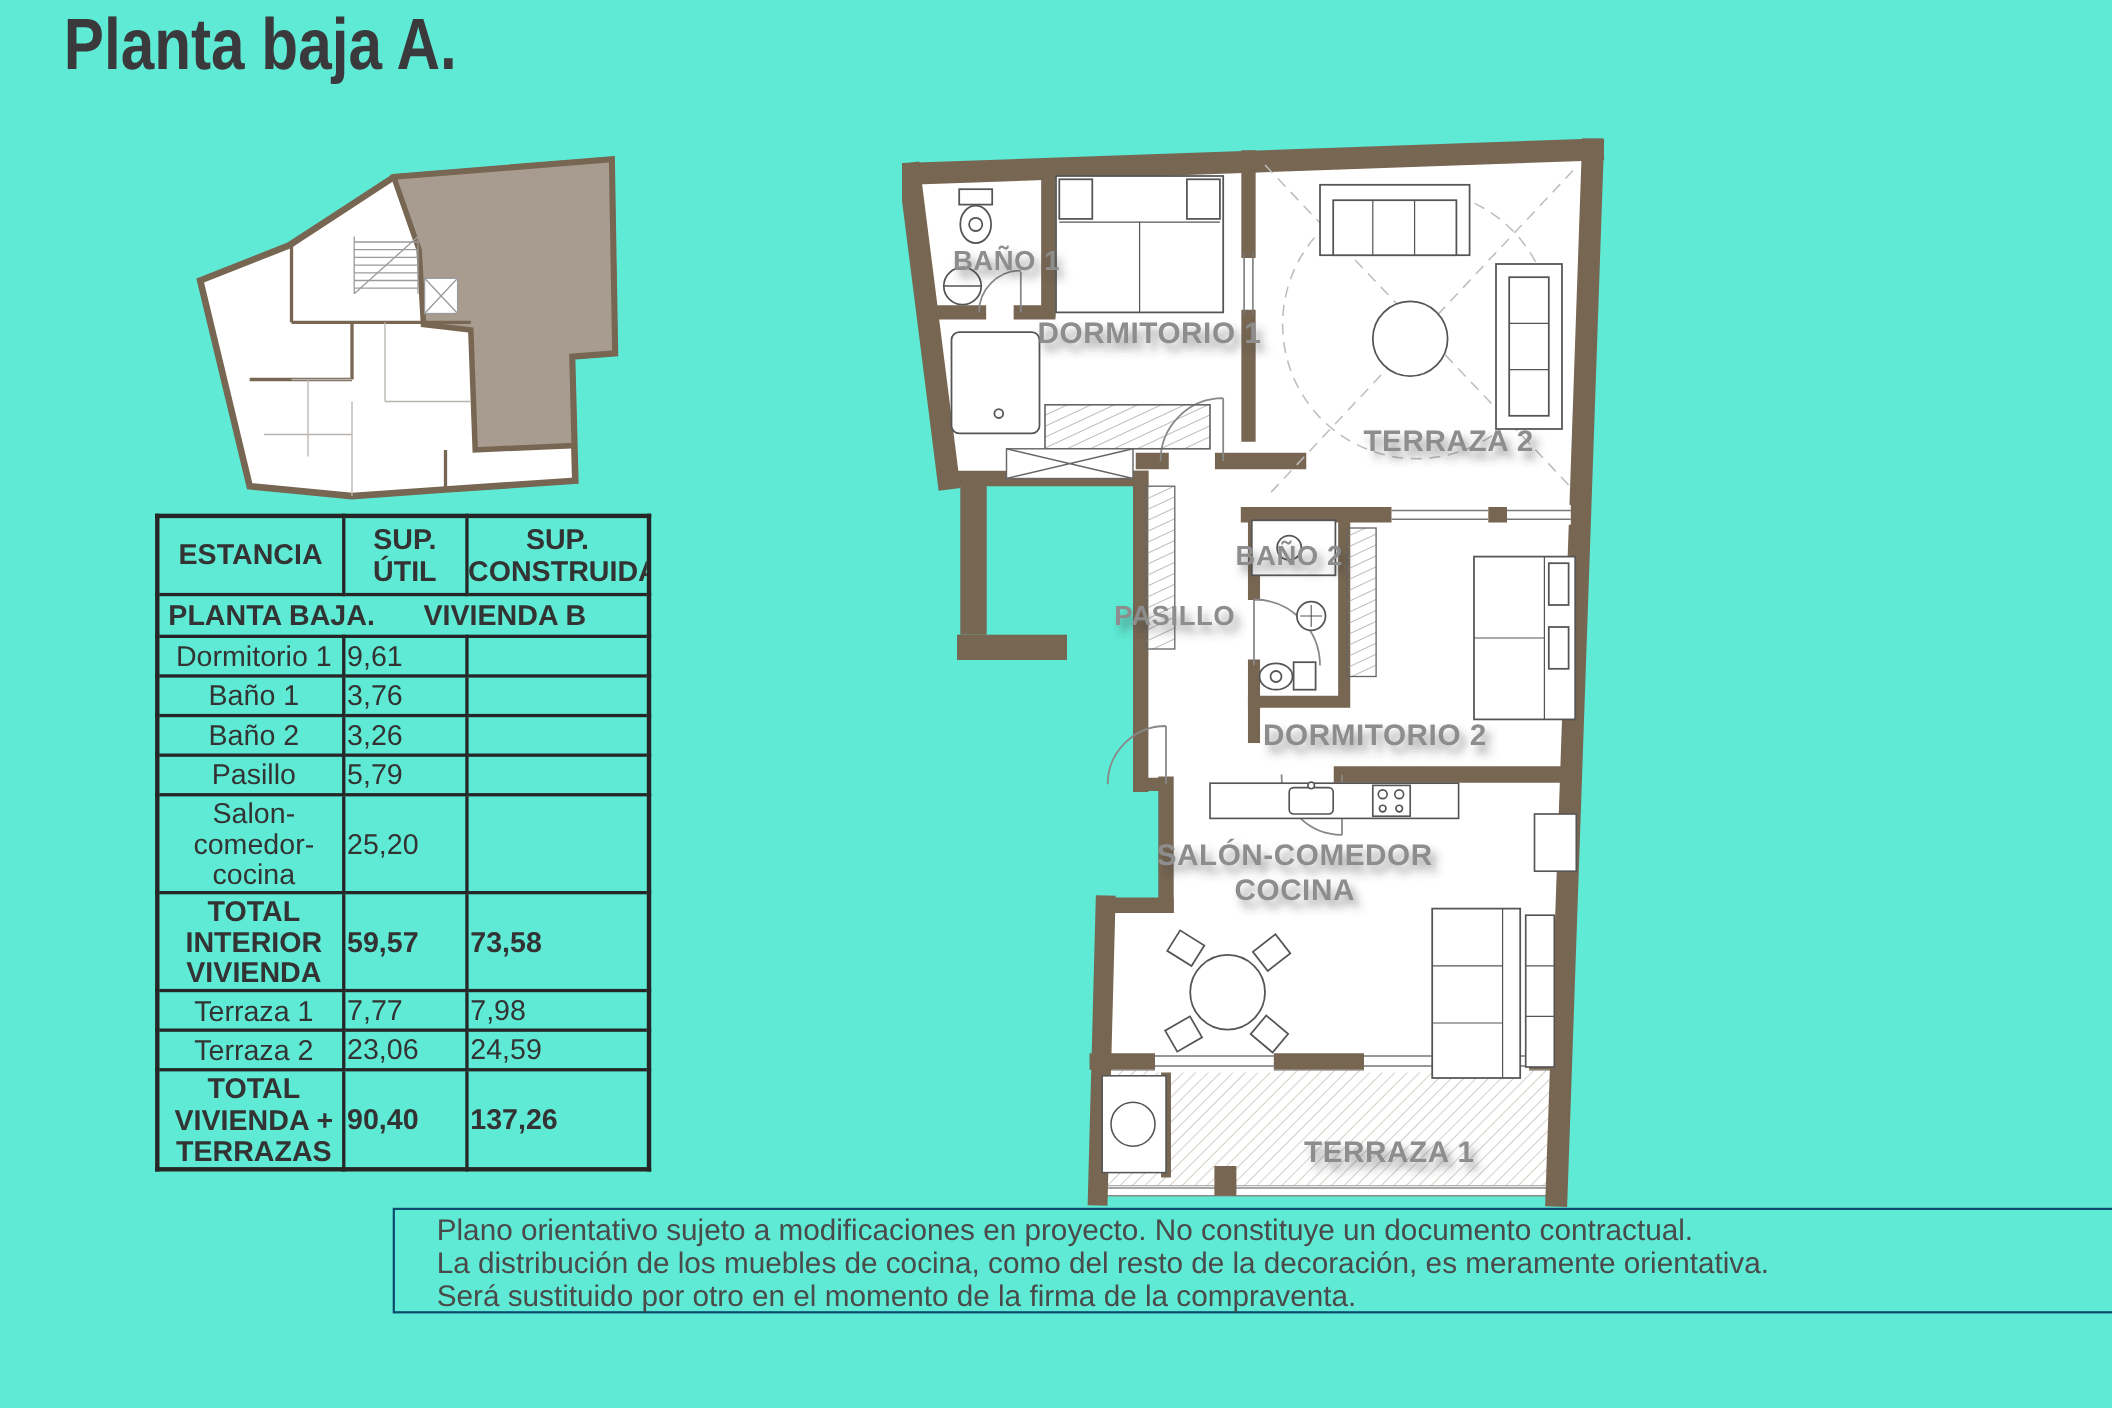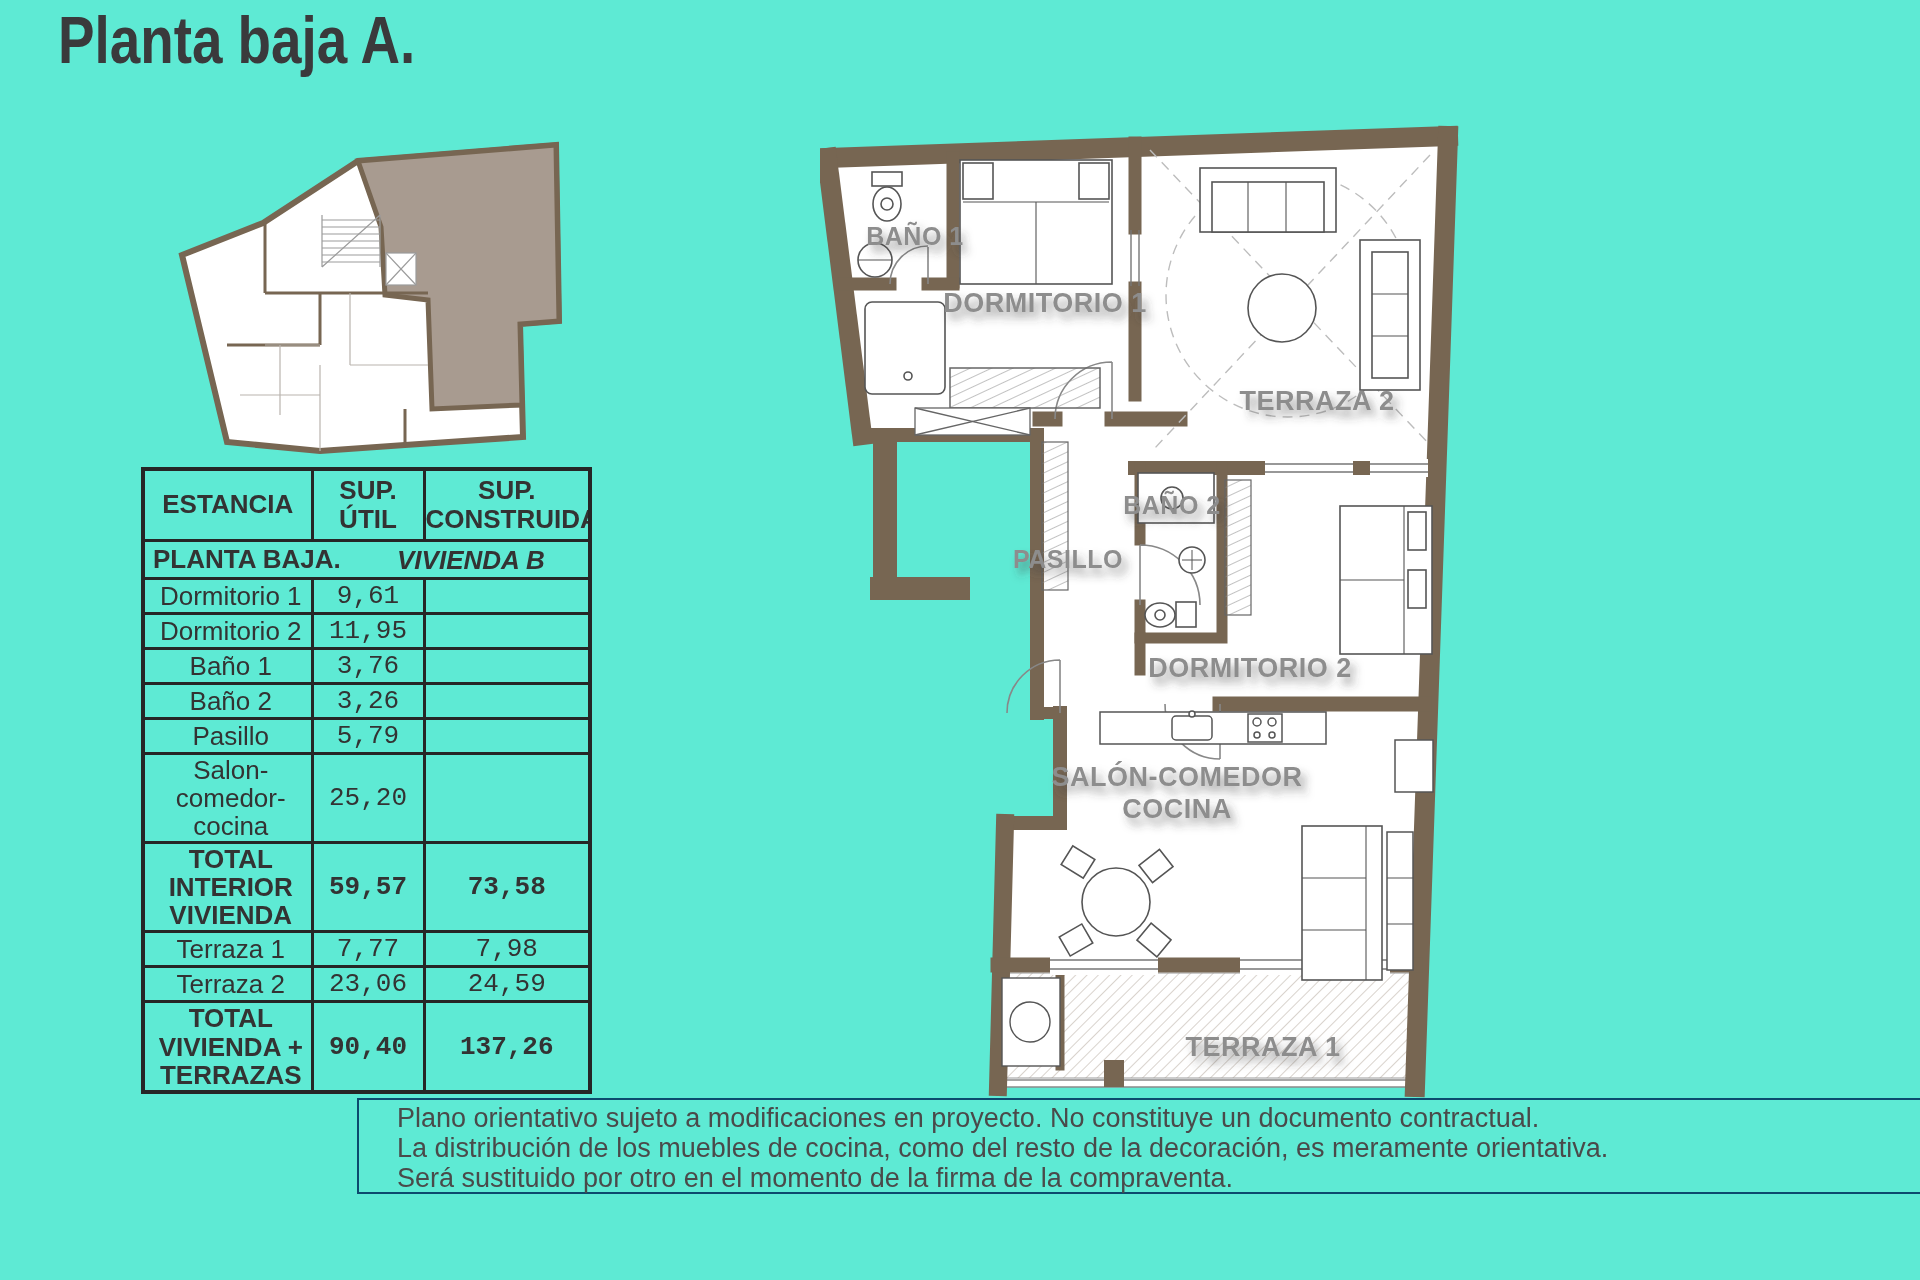--- a/index.html
+++ b/index.html
@@ -13,25 +13,25 @@
 
   
   .areas{position:absolute;left:141px;top:443px;border-collapse:collapse;table-layout:fixed;
          width:447px;color:#333;margin-top:24px;}
   .areas td,.areas th{border:3px solid #262626;font-size:26px;overflow:hidden;}
   .areas{border:4px solid #262626;}
   .areas th{font-weight:bold;text-align:center;vertical-align:middle;line-height:1.12;
             white-space:pre-line;height:64px;padding:2px 0;}
   .col1{width:169px;} .col2{width:112px;} .col3{width:166px;}
   .lab{text-align:center;padding:1px 4px 1px 10px;line-height:1.08;}
-  .num{text-align:center;padding:1px 2px;font-family:Liberation Mono, monospace;}
+  .num{padding:1px 2px;}
   .b{font-weight:bold;}
   .r-sm{height:31px;} .r-salon{height:87px;} .r-tot1{height:84px;} .r-tot2{height:81px;}
   .planta-row td{height:33px;position:relative;font-weight:bold;padding-left:8px;text-align:left;}
-  .p-right{position:absolute;left:252px;top:50%;transform:translateY(-50%);font-weight:bold;font-style:italic;}
+  .p-right{position:absolute;left:240px;top:50%;transform:translateY(-50%);font-weight:bold;}
 
   
   .miniplan{position:absolute;left:170px;top:115px;}
   .mainplan{position:absolute;left:820px;top:110px;}
   .rlabel{font-family:"Liberation Sans","DejaVu Sans",sans-serif;font-size:27px;font-weight:bold;
           fill:#8d8d8d;letter-spacing:.5px;}
   .rlabel-sm{font-size:25px;}
 
   
   .disclaimer{position:absolute;left:357px;top:1098px;width:1772px;height:96px;
@@ -84,25 +84,20 @@
         <span>PLANTA BAJA.</span>
         <span class="p-right">VIVIENDA B</span>
       </td>
     </tr>
     <tr class="r-sm">
       <td class="lab">Dormitorio 1</td>
       <td class="num">9,61</td>
       <td class="num"></td>
     </tr>
     <tr class="r-sm">
-      <td class="lab">Dormitorio 2</td>
-      <td class="num">11,95</td>
-      <td class="num"></td>
-    </tr>
-    <tr class="r-sm">
       <td class="lab">Baño 1</td>
       <td class="num">3,76</td>
       <td class="num"></td>
     </tr>
     <tr class="r-sm">
       <td class="lab">Baño 2</td>
       <td class="num">3,26</td>
       <td class="num"></td>
     </tr>
     <tr class="r-sm">

